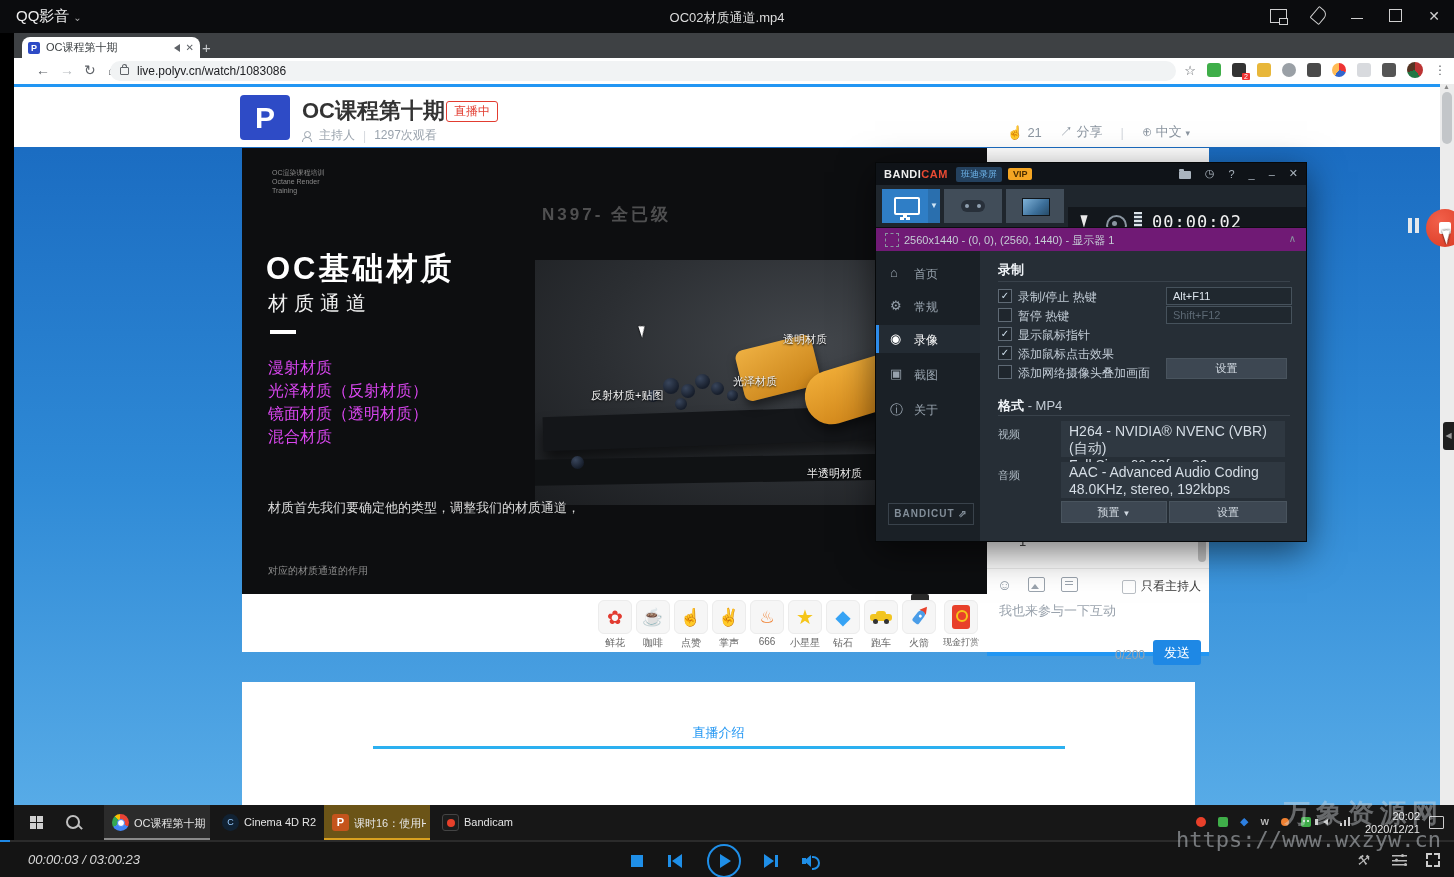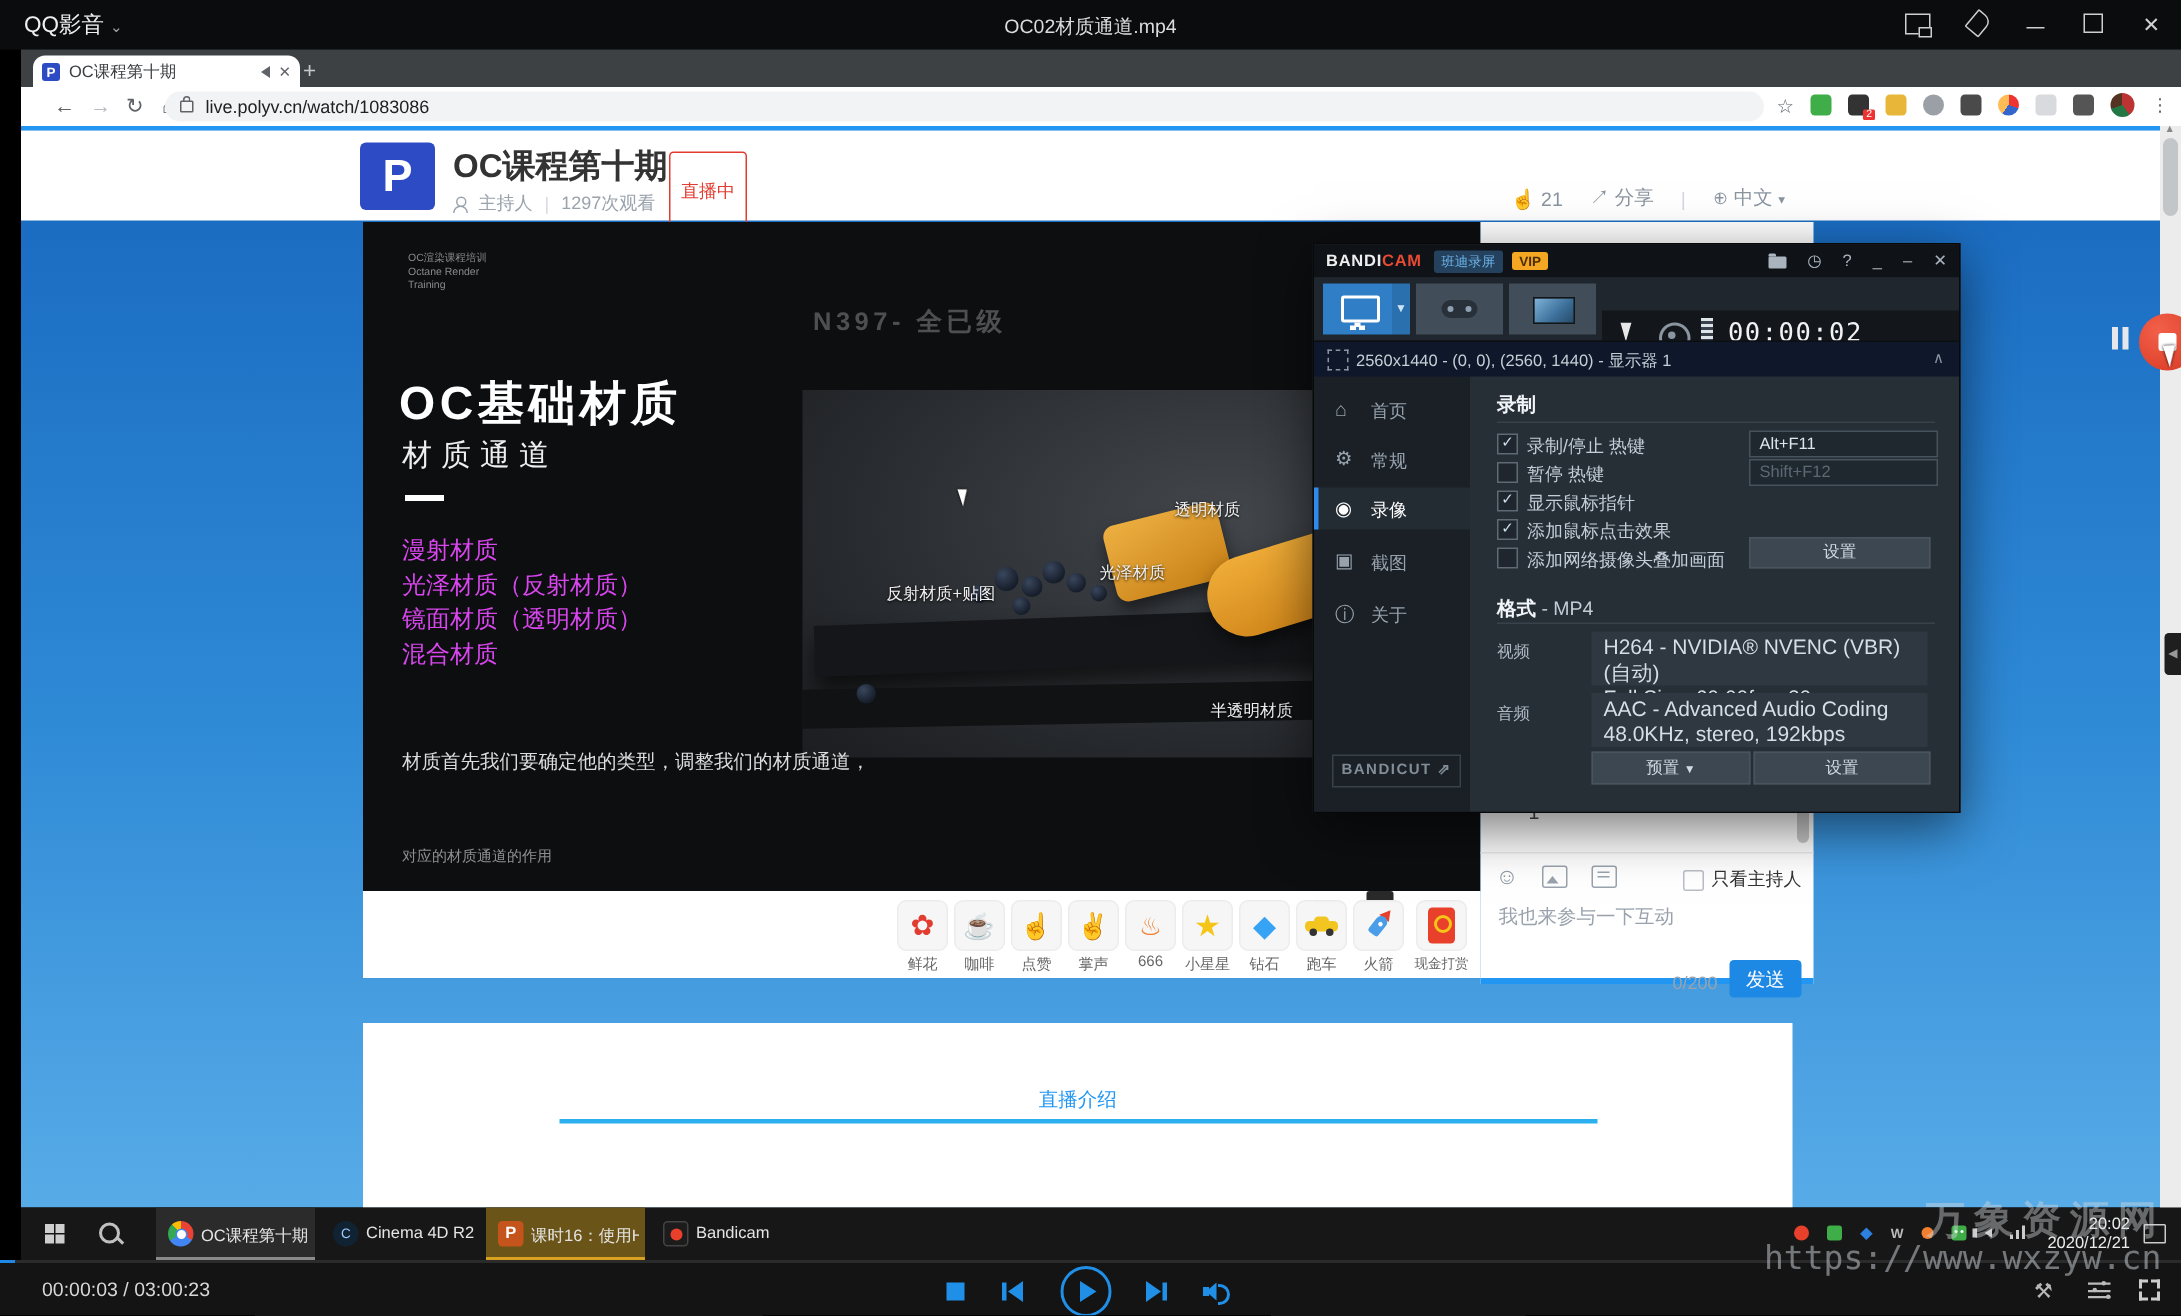--- a/index.html
+++ b/index.html
@@ -39,21 +39,21 @@
   .dots3{font-size:12px;color:#5f6368;letter-spacing:0;}
   .scrollcol{left:1440px;top:84px;width:14px;height:721px;background:#ececec;}
   .scrollcol .thumb{position:absolute;left:2px;top:8px;width:10px;height:52px;background:#c3c6c9;border-radius:5px;}
   .scrollcol .up{position:absolute;left:3px;top:-1px;font-size:7px;color:#888;}
   
   .page{left:14px;top:84px;width:1426px;height:721px;background:linear-gradient(180deg,#1767be 0%,#2f8ad6 55%,#57abe7 100%);}
   .page-topline{left:0;top:0;width:100%;height:3px;background:#2196f3;}
   .page-header{left:0;top:3px;width:100%;height:60px;background:#fff;}
   .plogo{left:226px;top:8px;width:50px;height:45px;background:#2e4bc6;border-radius:4px;color:#fff;font-weight:bold;font-size:30px;text-align:center;line-height:45px;}
   .ptitle{left:288px;top:9px;font-size:22px;font-weight:bold;color:#333;}
-  .live-badge{left:432px;top:14px;border:1px solid #e23c30;color:#e23c30;font-size:12px;padding:17px 7px;border-radius:3px;}
+  .live-badge{left:432px;top:14px;border:1px solid #e23c30;color:#e23c30;font-size:12px;padding:1px 7px;border-radius:3px;}
   .subrow{left:288px;top:40px;font-size:12px;color:#9aa3ad;display:flex;gap:8px;align-items:center;}
   .person{width:9px;height:9px;position:relative;}
   .person::before{content:"";position:absolute;left:2px;top:0;width:5px;height:5px;border-radius:50%;border:1px solid #9aa3ad;}
   .person::after{content:"";position:absolute;left:0;top:6px;width:8px;height:4px;border:1px solid #9aa3ad;border-bottom:none;border-radius:5px 5px 0 0;}
   .hdr-right{right:250px;top:36px;display:flex;gap:18px;align-items:center;color:#8b95a0;font-size:13px;}
   .hdr-sep{color:#d5d9de;}
   
   .stage{left:228px;top:64px;width:745px;height:446px;background:#0d0e10;overflow:hidden;}
   .corner{left:30px;top:20px;font-size:7px;color:#8a8a8a;line-height:9px;}
   .slide-wm{left:300px;top:55px;font-size:17px;font-weight:bold;letter-spacing:3px;color:rgba(160,160,160,0.45);}
@@ -134,21 +134,21 @@
   .cam-ic::before{content:"";position:absolute;left:4px;top:4px;width:5px;height:5px;background:#8a95a0;border-radius:50%;}
   .cam-ic::after{content:"";position:absolute;left:1px;bottom:-7px;width:11px;height:2px;background:#8a95a0;}
   .meter{position:absolute;left:66px;top:5px;width:8px;height:26px;background:repeating-linear-gradient(180deg,#dde4ea 0 2px,#39424c 2px 4px);}
   .meter-b{position:absolute;left:66px;top:33px;width:8px;height:5px;background:#2d8ceb;}
   .bd-timer{position:absolute;left:84px;top:5px;font-family:"DejaVu Sans Mono",monospace;font-size:17px;color:#f2f2f2;letter-spacing:1px;}
   .bd-size{position:absolute;left:84px;top:25px;font-size:10px;color:#98a2ac;}
   .pause{position:absolute;left:340px;top:11px;width:4px;height:15px;background:#e4e8ec;box-shadow:7px 0 0 #e4e8ec;}
   .rec{position:absolute;left:358px;top:2px;width:38px;height:38px;border-radius:50%;background:radial-gradient(circle at 35% 30%,#f2604a,#d93822);}
   .rec::before{content:"";position:absolute;left:13px;top:13px;width:12px;height:12px;background:#fff;border-radius:2px;}
   .rec-cursor{position:absolute;left:376px;top:22px;width:0;height:0;border-left:8px solid #fff;border-bottom:13px solid transparent;border-top:2px solid transparent;transform:rotate(-18deg);filter:drop-shadow(0 0 1px #000);}
-  .bd-region{left:0;top:64px;width:100%;height:24px;background:#0f172a;border-top:1px solid #0c0e11;border-bottom:1px solid #171c21;}
+  .bd-region{left:0;top:64px;width:100%;height:24px;background:#701a75;border-top:1px solid #0c0e11;border-bottom:1px solid #171c21;}
   .dashed{position:absolute;left:9px;top:5px;width:12px;height:12px;border:1px dashed #8a95a0;}
   .region-txt{position:absolute;left:28px;top:5px;font-size:11px;color:#c5cdd5;}
   .region-caret{position:absolute;right:10px;top:5px;color:#8a95a0;font-size:10px;}
   .bd-side{left:0;top:88px;width:104px;height:290px;background:#1a2026;}
   .bd-item{position:absolute;left:0;width:104px;height:28px;color:#97a2ad;font-size:12px;}
   .bd-item .bico{position:absolute;left:14px;top:6px;font-size:13px;}
   .bd-item .blabel{position:absolute;left:38px;top:7px;}
   .bd-item.sel{background:#232b33;color:#fff;}
   .bd-item.sel::before{content:"";position:absolute;left:0;top:0;width:3px;height:28px;background:#2d8ceb;}
   .bandicut{position:absolute;left:12px;top:252px;width:84px;height:20px;border:1px solid #39424b;color:#828d98;font-size:10px;font-weight:bold;letter-spacing:1px;text-align:center;line-height:20px;}
@@ -183,21 +183,21 @@
   .tdot{width:10px;height:10px;border-radius:50%;}
   .tsq{width:10px;height:10px;border-radius:2px;}
   .wechat{background:#3fae49;position:relative;}
   .wechat::after{content:"";position:absolute;left:2px;top:3px;width:2px;height:2px;background:#fff;border-radius:50%;box-shadow:4px 0 0 #fff;}
   .tspk{width:0;height:0;border-top:3px solid transparent;border-bottom:3px solid transparent;border-right:5px solid #ccc;position:relative;}
   .tspk::after{content:"";position:absolute;left:-8px;top:-3px;width:3px;height:6px;background:#ccc;}
   .tnet{width:10px;height:9px;background:linear-gradient(#ccc,#ccc) 0 6px/2px 3px no-repeat,linear-gradient(#ccc,#ccc) 4px 3px/2px 6px no-repeat,linear-gradient(#ccc,#ccc) 8px 0/2px 9px no-repeat;}
   .tclock{position:absolute;right:34px;top:5px;text-align:right;font-size:11px;color:#ececec;line-height:13px;}
   .tnotif{position:absolute;right:10px;top:11px;width:13px;height:11px;border:1px solid #ccc;border-radius:1px;}
   
-  .controlbar{left:0;top:840px;width:1454px;height:37px;background:#141414;}
+  .controlbar{left:0;top:840px;width:1454px;height:37px;background:#141414;font-style:italic;}
   .seek{left:0;top:0;width:100%;height:2px;background:#2b2b2b;}
   .seek .prog{position:absolute;left:0;top:0;width:10px;height:2px;background:#1e88e5;}
   .ctime{left:28px;top:12px;font-size:13px;color:#d8d8d8;}
   .cstop{left:631px;top:15px;width:12px;height:12px;background:#1f8fe8;}
   .cprev{left:668px;top:14px;width:14px;height:14px;}
   .cprev .bar{position:absolute;left:0;top:1px;width:3px;height:12px;background:#1f8fe8;}
   .cprev .tri{position:absolute;left:4px;top:0;width:0;height:0;border-top:7px solid transparent;border-bottom:7px solid transparent;border-right:10px solid #1f8fe8;}
   .cplay{left:707px;top:4px;width:30px;height:30px;border:2px solid #1f8fe8;border-radius:50%;}
   .cplay .tri{position:absolute;left:11px;top:8px;width:0;height:0;border-top:7px solid transparent;border-bottom:7px solid transparent;border-left:11px solid #1f8fe8;}
   .cnext{left:764px;top:14px;width:14px;height:14px;}

